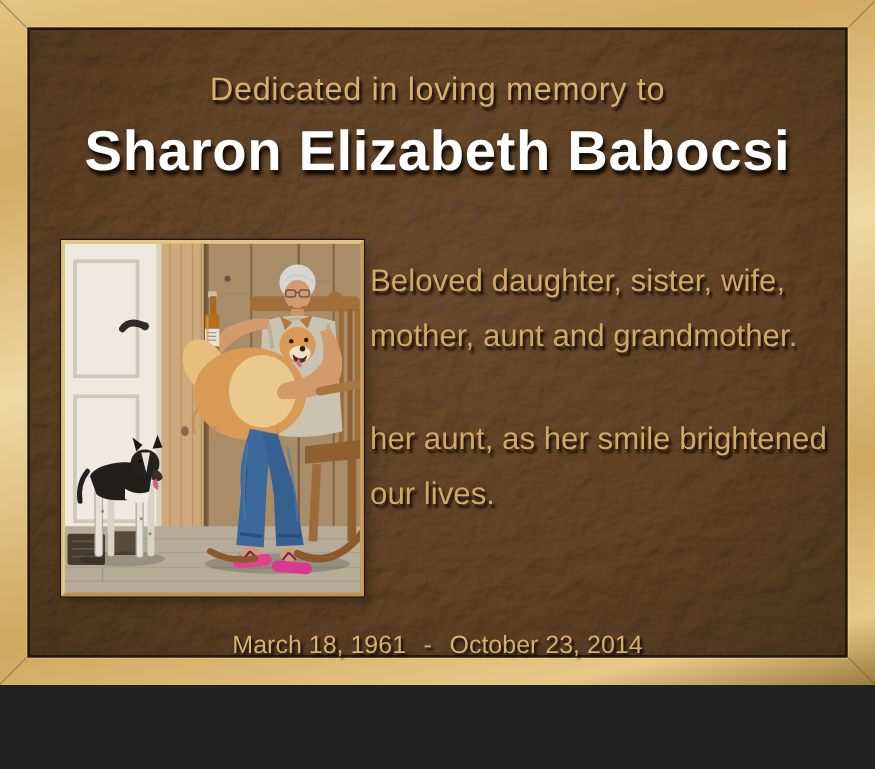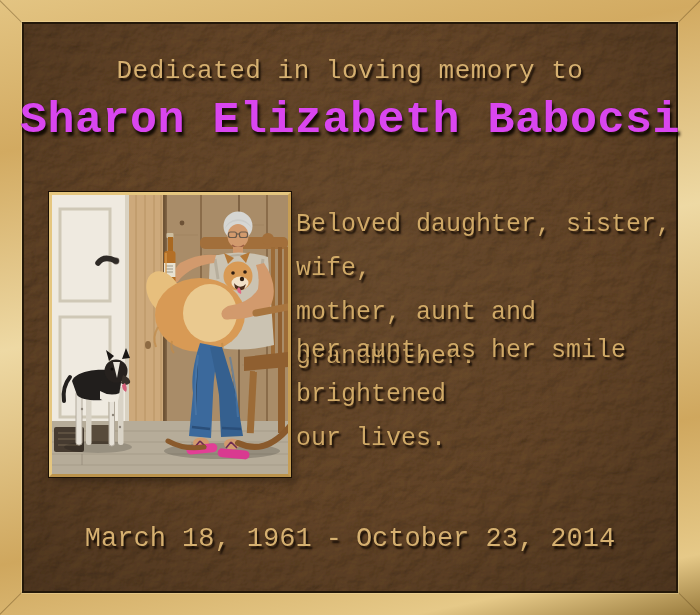--- a/index.html
+++ b/index.html
@@ -1,43 +1,43 @@
 <!DOCTYPE html>
 <html><head>
 <meta charset="utf-8">
 <style>
   html,body{margin:0;padding:0;background:#222;}
-  .stage{position:relative;width:700px;height:615px;overflow:hidden;
-         font-family:Liberation Mono, monospace;}
+  .stage{position:relative;width:700px;height:548px;overflow:hidden;
+         font-family:Liberation Sans, sans-serif;}
   
   .frame{position:absolute;inset:0;
     background:linear-gradient(168deg,#e3c482 0%,#d2aa61 20%,#eed9a4 46%,#cfa75e 74%,#e6c988 92%,#9a7c3e 100%);}
   .miter{position:absolute;width:32px;height:1px;background:rgba(105,78,34,.45);}
   .miter.tl{left:0;top:0;transform-origin:0 0;transform:rotate(45deg);}
   .miter.tr{right:0;top:0;transform-origin:100% 0;transform:rotate(-45deg);}
   .miter.bl{left:0;bottom:0;transform-origin:0 100%;transform:rotate(-45deg);}
   .miter.br{right:0;bottom:0;transform-origin:100% 100%;transform:rotate(45deg);}
   
   .surface{position:absolute;inset:22px;background:#4a3a2b;border:2px solid #241809;
     box-shadow:0 0 0 1px rgba(246,226,172,.35), inset 0 0 70px rgba(0,0,0,.28);overflow:hidden;}
   .surface svg.leather{position:absolute;inset:0;width:100%;height:100%;display:block;}
   .sheen{position:absolute;inset:0;
     background:radial-gradient(ellipse at 50% 42%,rgba(140,112,78,.16) 0%,rgba(0,0,0,0) 55%,rgba(0,0,0,.22) 100%);}
   
   .txt{position:absolute;left:0;width:100%;text-align:center;color:#d6b070;
        text-shadow:2px 3px 2px rgba(16,8,2,.9),0 0 1px rgba(0,0,0,.35);}
   .dedication{top:56px;font-size:26px;letter-spacing:.5px;}
-  .name{top:95px;font-size:45px;font-weight:bold;color:#d946ef;letter-spacing:.5px;
+  .name{top:95px;font-size:45px;font-weight:bold;color:#ffffff;letter-spacing:.5px;
         text-shadow:2px 4px 3px rgba(14,7,1,.95),0 0 1px rgba(0,0,0,.4);}
   .col{position:absolute;left:296px;width:386px;text-align:left;color:#d0a967;
        font-size:25px;line-height:44px;
        text-shadow:2px 3px 2px rgba(16,8,2,.9),0 0 1px rgba(0,0,0,.35);}
   .tribute{top:203px;}
   .memorial{top:329px;}
-  .dates{top:505px;font-size:27px;margin-top:19px;}
+  .dates{top:505px;font-size:20px;}
   .dates .sep{display:inline-block;margin:0 14px;}
   
   .photo{position:absolute;left:49px;top:192px;width:236px;height:279px;
     border:3px solid;border-color:#e5c67f #c69d54 #bb934c #e5c67f;
     box-shadow:0 0 0 1px #1c1106,3px 4px 8px rgba(0,0,0,.35);background:#b9a88d;}
   .photo svg{display:block;width:100%;height:100%;}
 </style>
 </head>
 <body>
 

